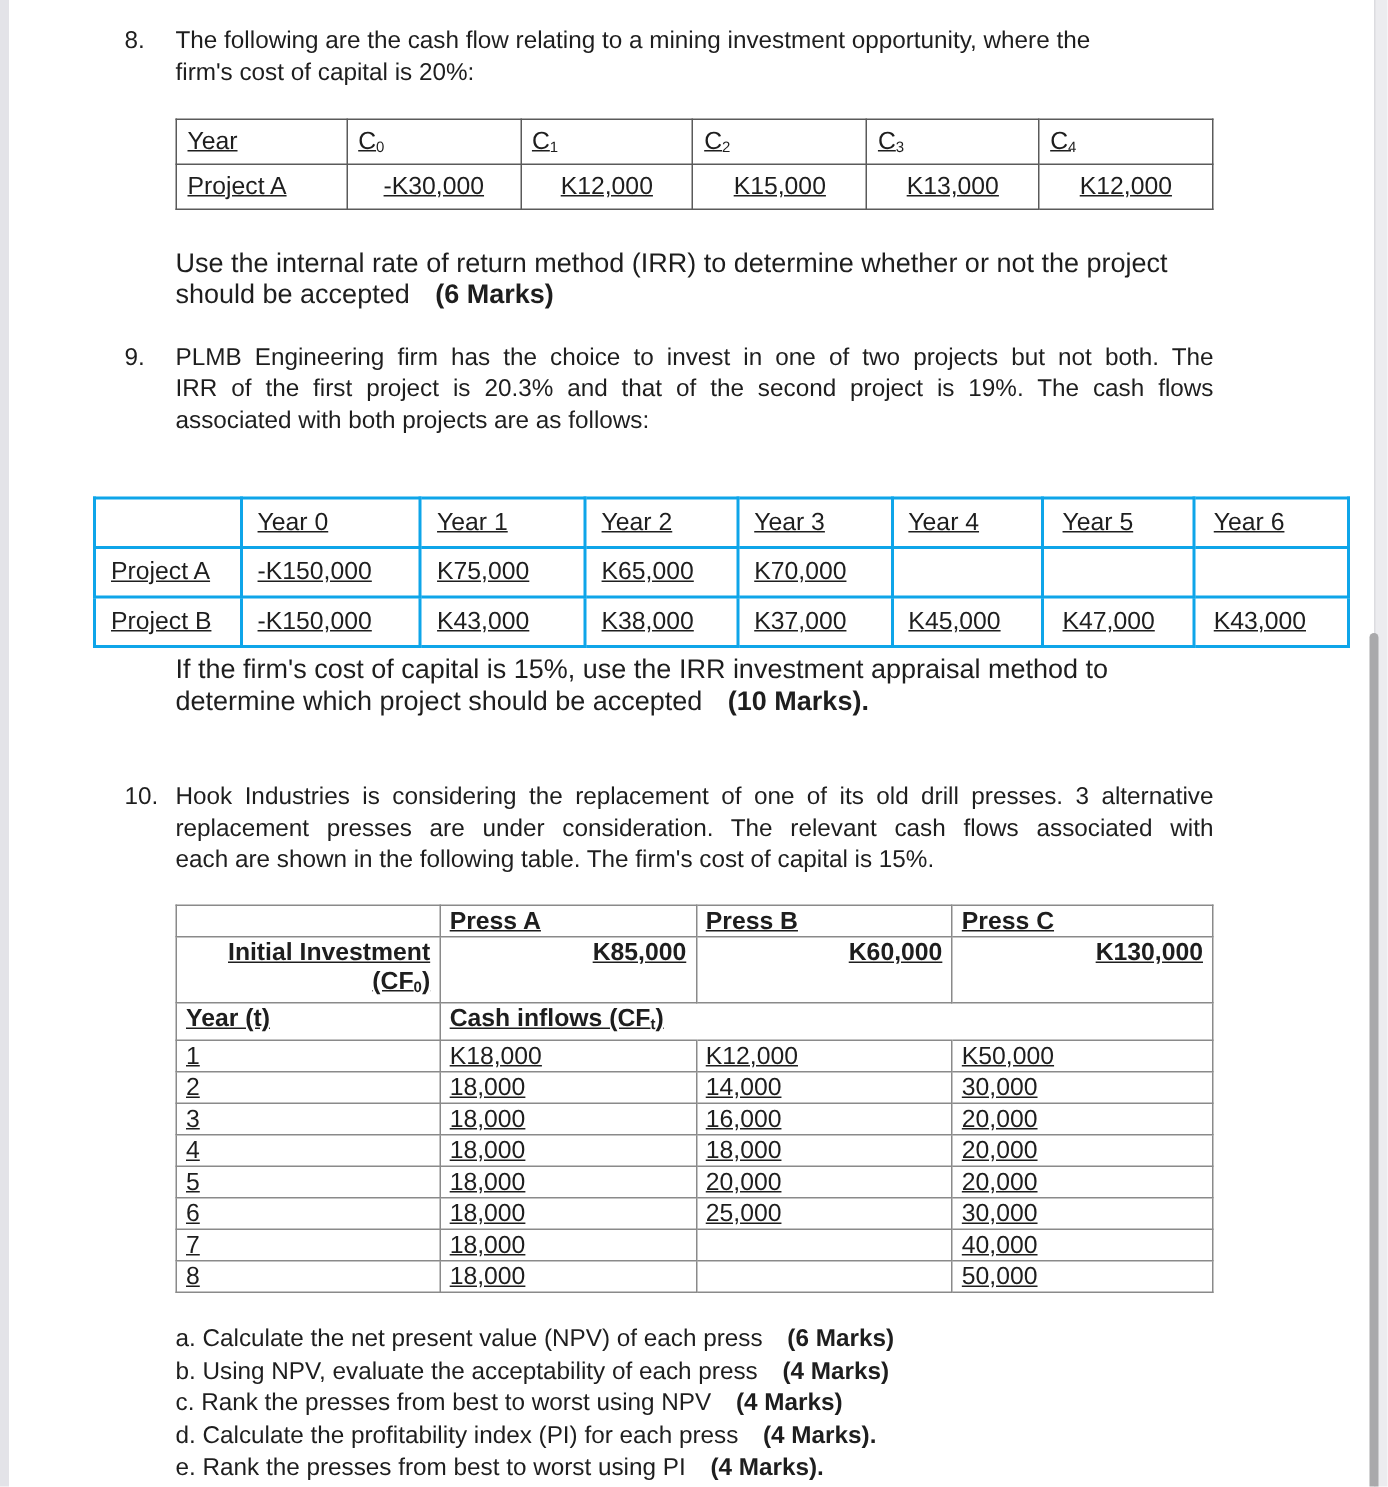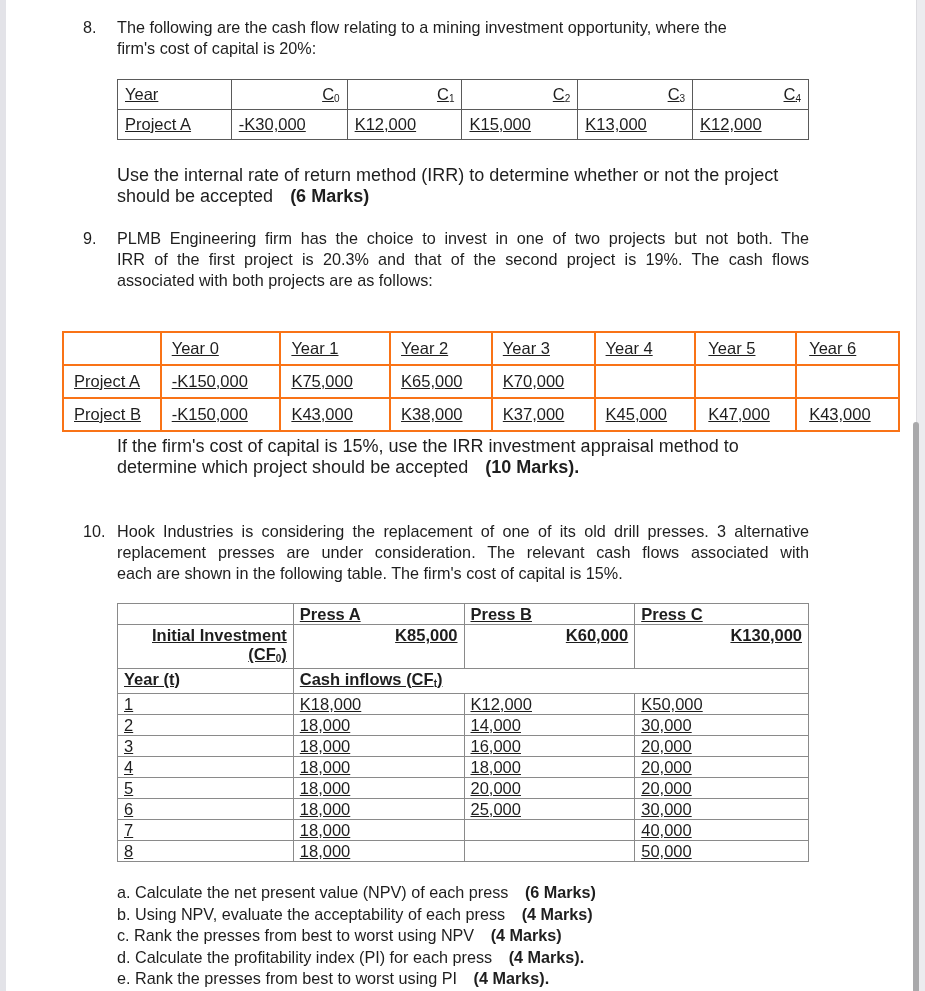--- a/index.html
+++ b/index.html
@@ -15,24 +15,24 @@
 
   .q { position: absolute; font-size: 16.2px; line-height: 21px; }
   .q .num { position: absolute; left: 0; top: 0; }
   .q .txt { position: absolute; left: 34px; top: 0; }
   .para { position: absolute; font-size: 18px; line-height: 21px; }
   .justify { text-align: justify; text-align-last: left; }
   b { font-weight: bold; margin-left: 12px; }
 
   table { border-collapse: collapse; position: absolute; text-decoration: underline; }
   .t8 td { border: 1.5px solid #5a5a5a; font-size: 16.5px; height: 29px; padding: 0 7px; }
-  .t8 td.c { text-align: right; }
-  .t8 td.r { text-align: left; }
-
-  .t9 td { border: 2px solid #f97316; font-size: 16.5px; height: 31px; padding: 0 10px; }
+  .t8 td.c { text-align: left; }
+  .t8 td.r { text-align: center; }
+
+  .t9 td { border: 2px solid #0ea5e9; font-size: 16.5px; height: 31px; padding: 0 10px; }
   .t9 td.tight { padding-left: 12px; }
 
   .t10 td { border: 1.5px solid #8a8a8a; font-size: 16.5px; line-height: 19px; padding: 1px 6px 0 6px; vertical-align: top; height: 19px; }
   .t10 td.b { font-weight: bold; }
   .t10 tr.init td { height: 41px; text-align: right; }
   .t10 td.nob-r { border-right: none; }
   .t10 td.nob-l { border-left: none; }
 
   .subs { position: absolute; left: 117px; top: 882px; font-size: 16.2px; line-height: 21.5px; }
   sub.s { font-size: 10px; vertical-align: -2px; }

